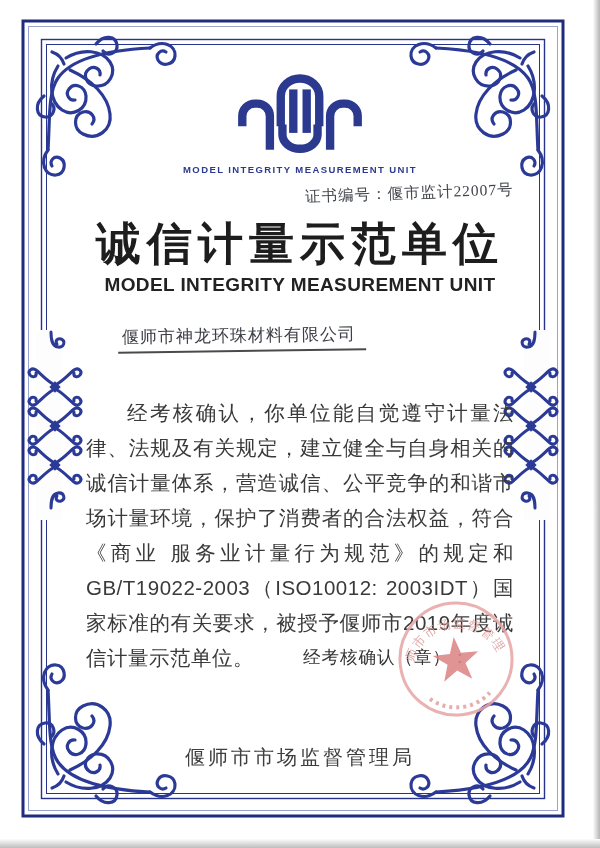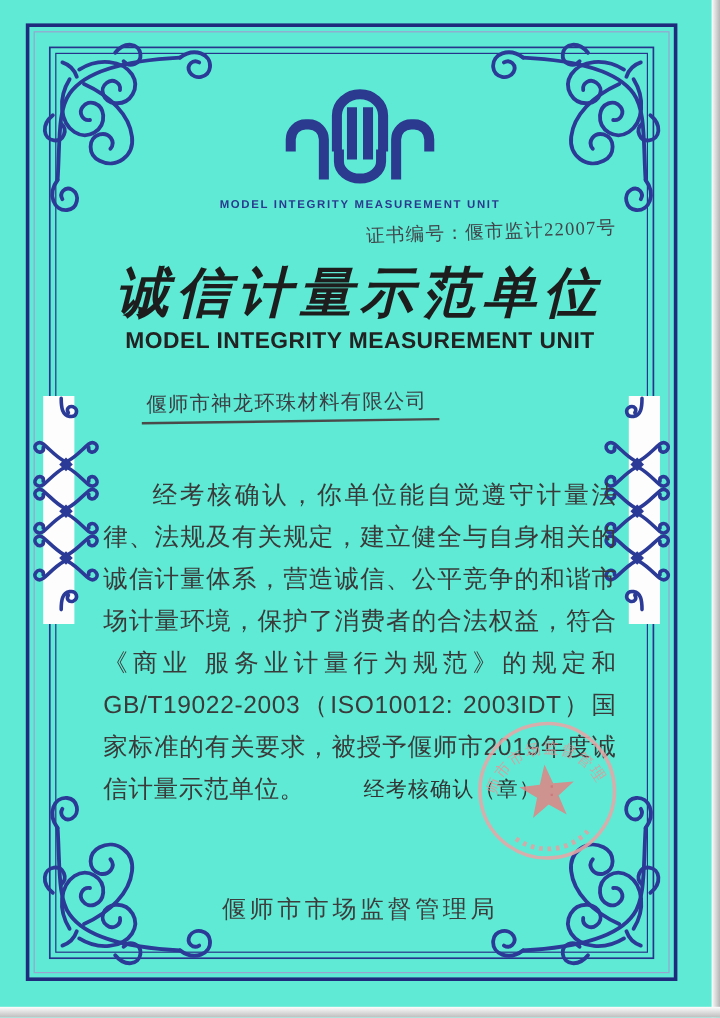--- a/index.html
+++ b/index.html
@@ -1,36 +1,36 @@
 <!DOCTYPE html>
 <html><head>
 <meta charset="utf-8">
 <style>
   html,body{margin:0;padding:0;background:#e8e8e8;}
   .page{
-    position:relative;width:600px;height:848px;background:#5eead4;
+    position:relative;width:600px;height:848px;background:#ffffff;
     overflow:hidden;font-family:"Liberation Sans",sans-serif;
   }
   
   .scan-right{position:absolute;right:0;top:0;width:7px;height:100%;
     background:linear-gradient(to right,#fdfdfd,#b5b5b5);}
   .scan-bottom{position:absolute;left:0;bottom:0;width:100%;height:9px;
     background:linear-gradient(to bottom,#fdfdfd,#bdbdbd);}
   .border-svg{position:absolute;left:0;top:0;}
   
   .logo-wrap{position:absolute;left:0;top:66px;width:100%;text-align:center;}
   .logo-caption{margin-top:2px;font-size:9.5px;font-weight:bold;color:#2b3a8f;
     letter-spacing:1.4px;}
   
   .cert-no{position:absolute;top:183px;right:86px;font-size:15.5px;color:#42454b;
     font-family:cursive;transform:rotate(-2deg);letter-spacing:1px;}
   
   .title-zh{position:absolute;top:214px;left:0;width:100%;text-align:center;
     font-family:"Liberation Serif",serif;font-weight:900;font-size:45px;
-    color:#1d1d1d;letter-spacing:6px;font-style:italic;}
+    color:#1d1d1d;letter-spacing:6px;}
   .title-en{position:absolute;top:274px;left:0;width:100%;text-align:center;
     font-weight:bold;font-size:19px;color:#222;letter-spacing:0.4px;}
   
   .recipient{position:absolute;top:324px;left:118px;font-family:cursive;
     font-size:17px;color:#3b3e44;transform:rotate(-0.8deg);}
   .recipient .name{display:inline-block;min-width:190px;
     border-bottom:2px solid #4a4a4a;padding:0 10px 3px 4px;letter-spacing:1px;}
   
   .body-text{position:absolute;top:371px;left:86px;right:86px;
     font-size:20.5px;line-height:35px;color:#3a3a3a;text-align:justify;

